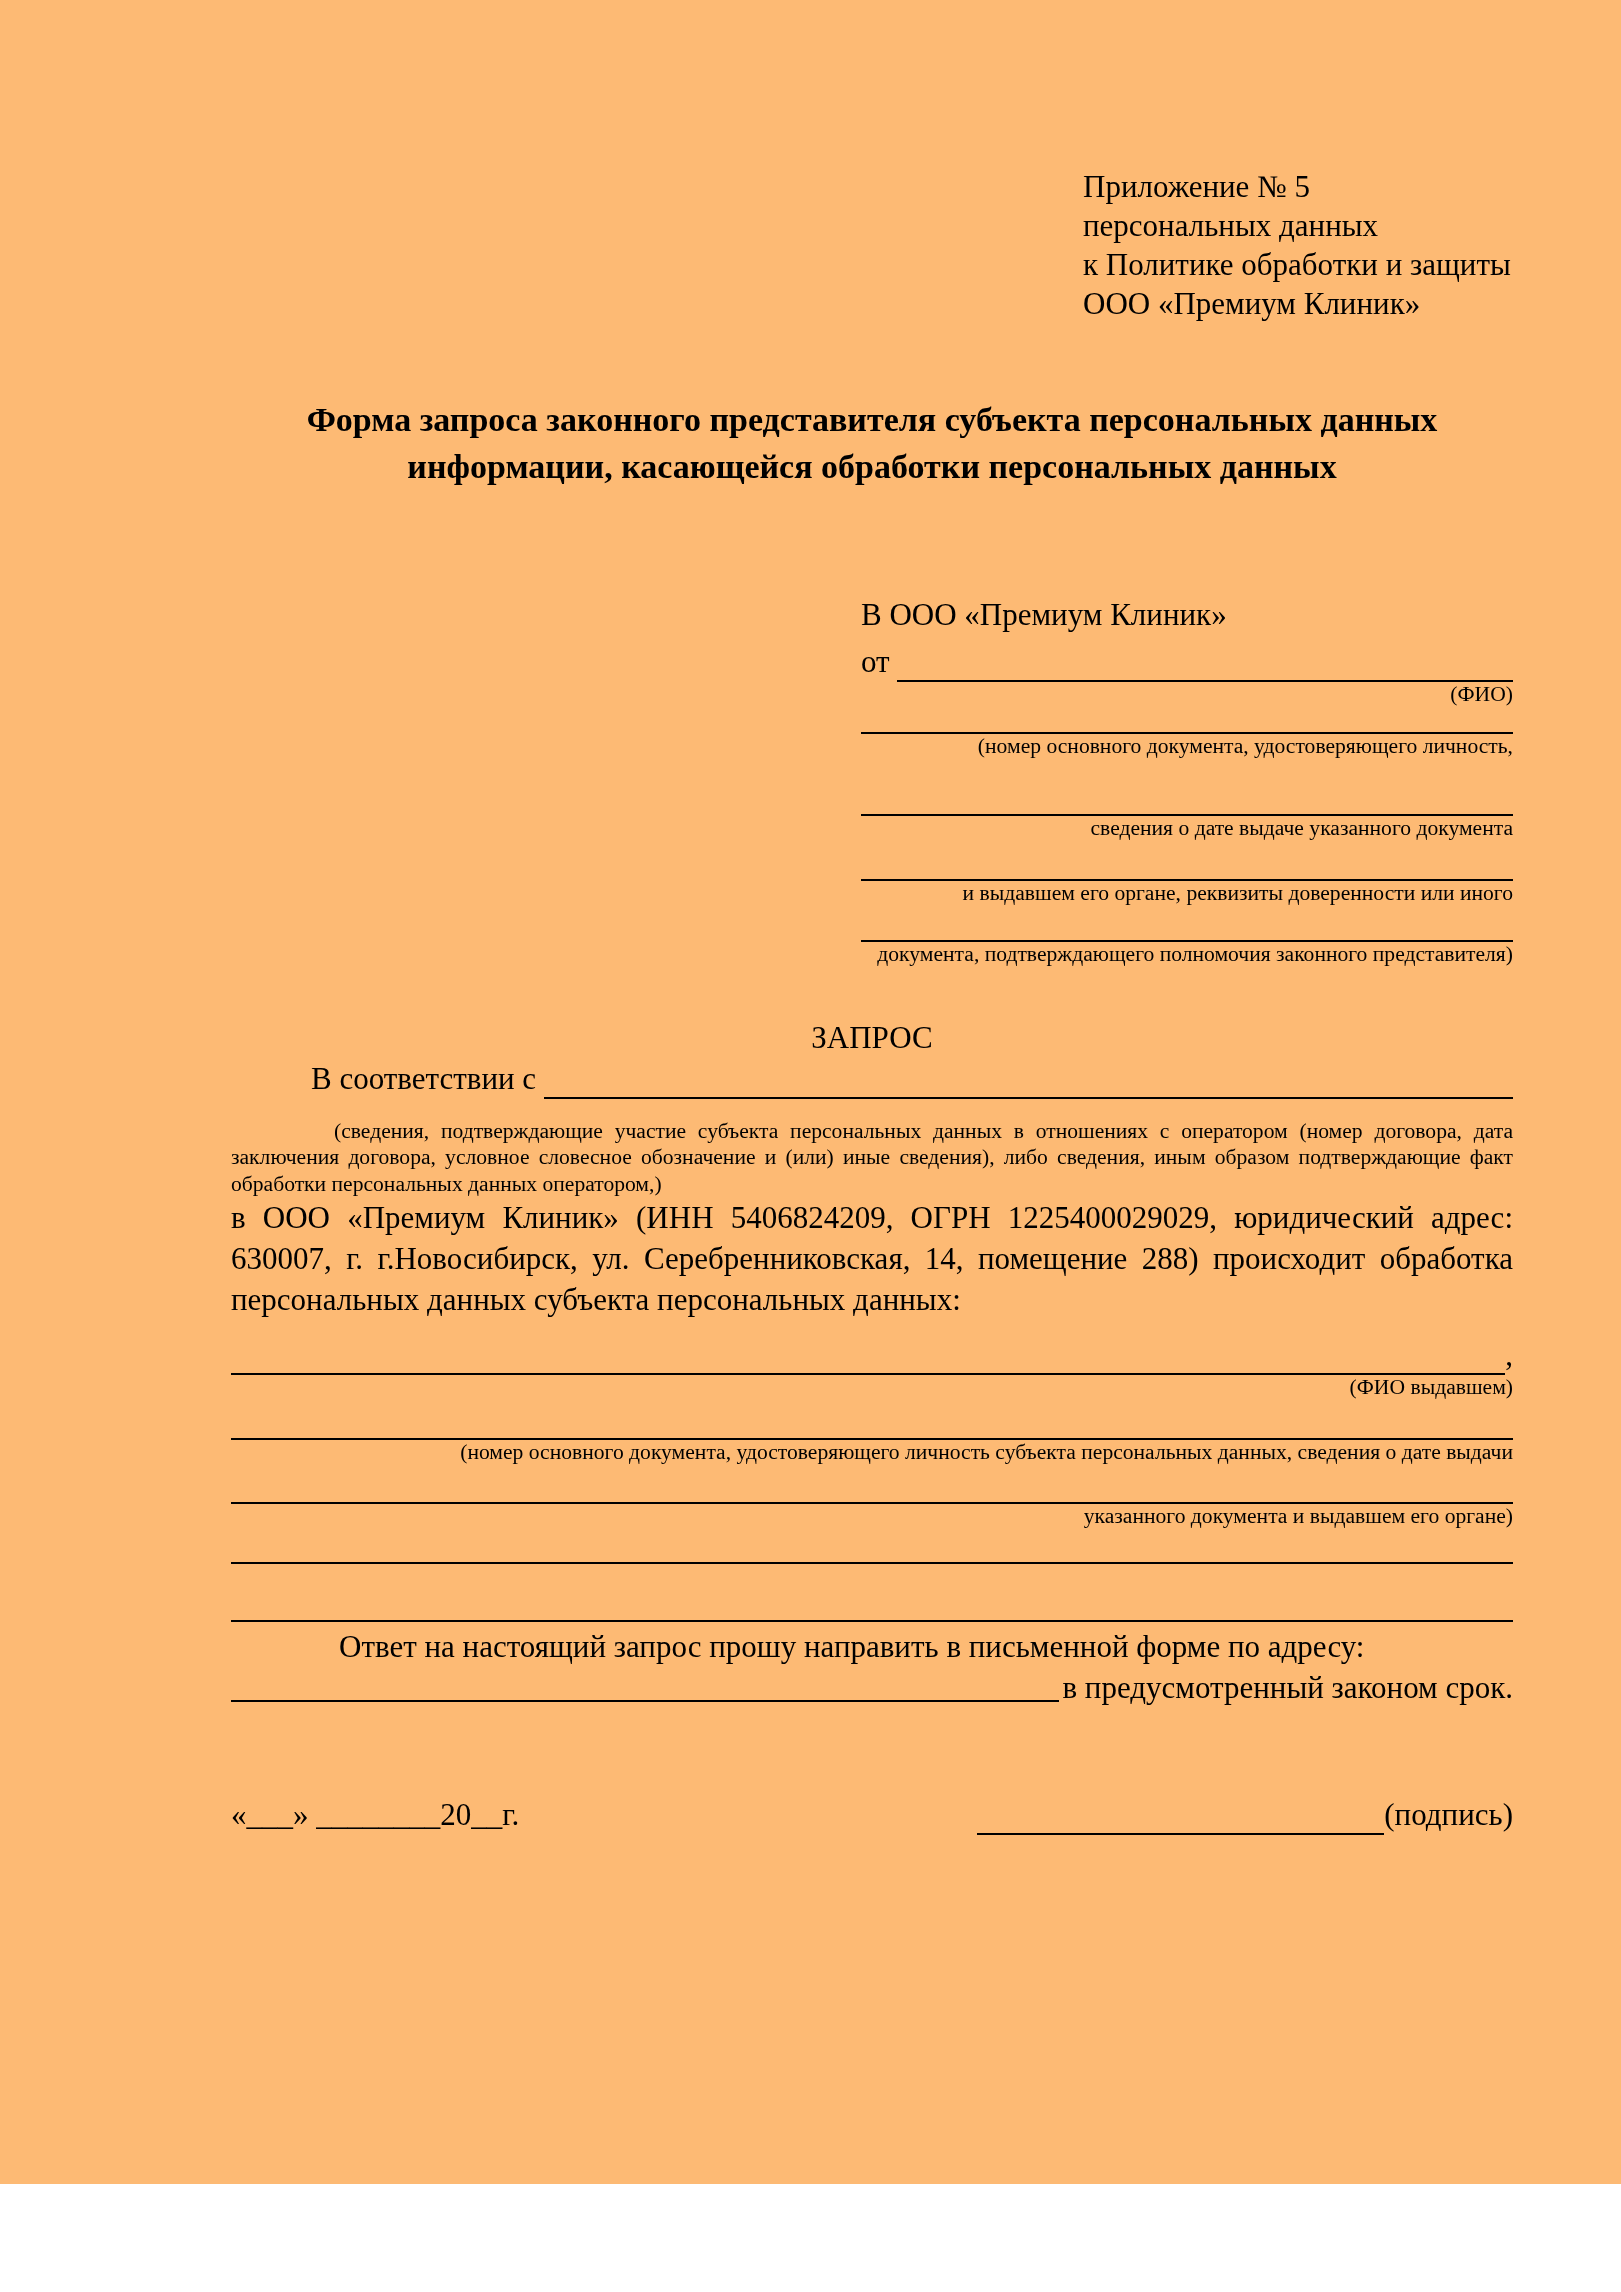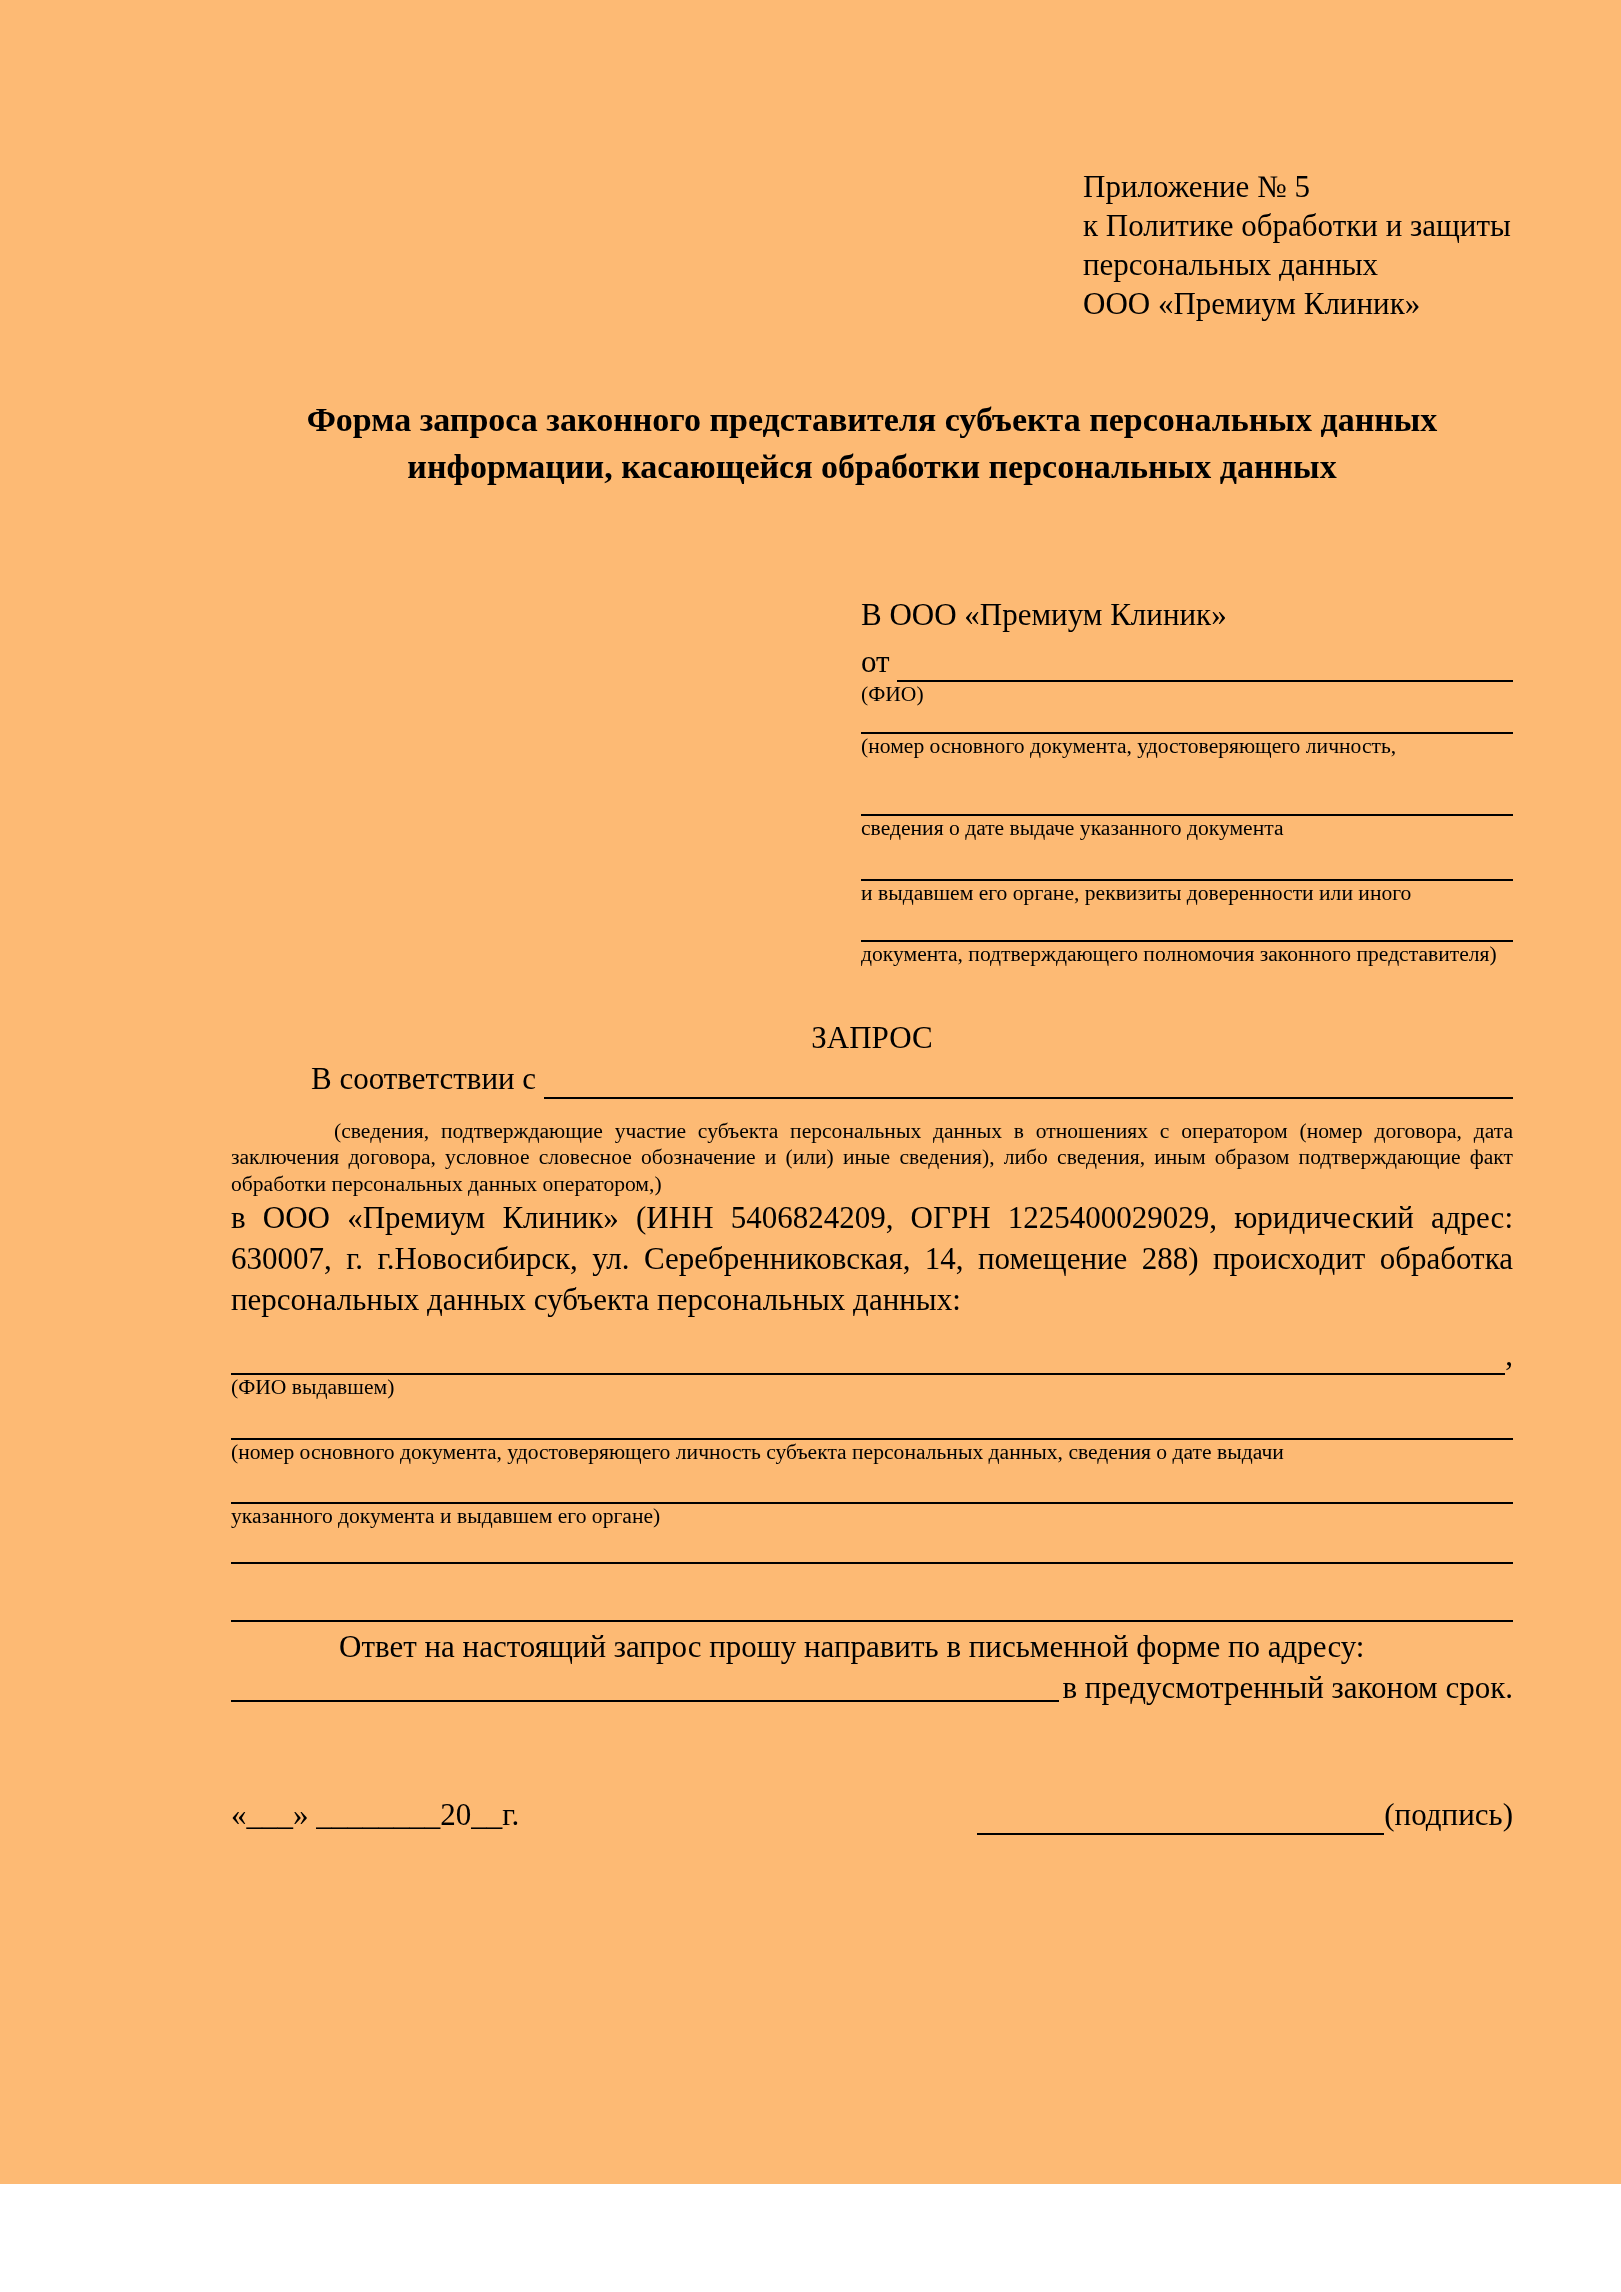--- a/index.html
+++ b/index.html
@@ -52,21 +52,21 @@
   .from-row .label { white-space: pre; }
   .uline {
     flex: 1;
     border-bottom: 2.9px solid #000;
     margin-left: 7.8px;
     height: 33px;
   }
   .cap {
     font-size: 21.6px;
     line-height: 25.5px;
-    text-align: left;
+    text-align: right;
   }
   .rule {
     height: 0;
     border-bottom: 2.9px solid #000;
   }
   .mt25 { margin-top: 24.5px; }
   .mt56 { margin-top: 55px; }
   .mt38 { margin-top: 37px; }
   .mt35 { margin-top: 34px; }
 
@@ -150,22 +150,22 @@
   }
   .sig-group .sig-cap { white-space: nowrap; }
 </style>
 </head>
 <body>
 
 <div class="page">
 
   <div class="appendix">
     <div>Приложение № 5</div>
+    <div>персональных данных</div>
     <div>к Политике обработки и защиты</div>
-    <div>персональных данных</div>
     <div>ООО «Премиум Клиник»</div>
   </div>
 
   <div class="doc-title">Форма запроса законного представителя субъекта персональных данных информации, касающейся обработки персональных данных</div>
 
   <div class="addr">
     <div>В ООО «Премиум Клиник»</div>
     <div class="from-row">
       <span class="label">от</span>
       <span class="uline"></span>

